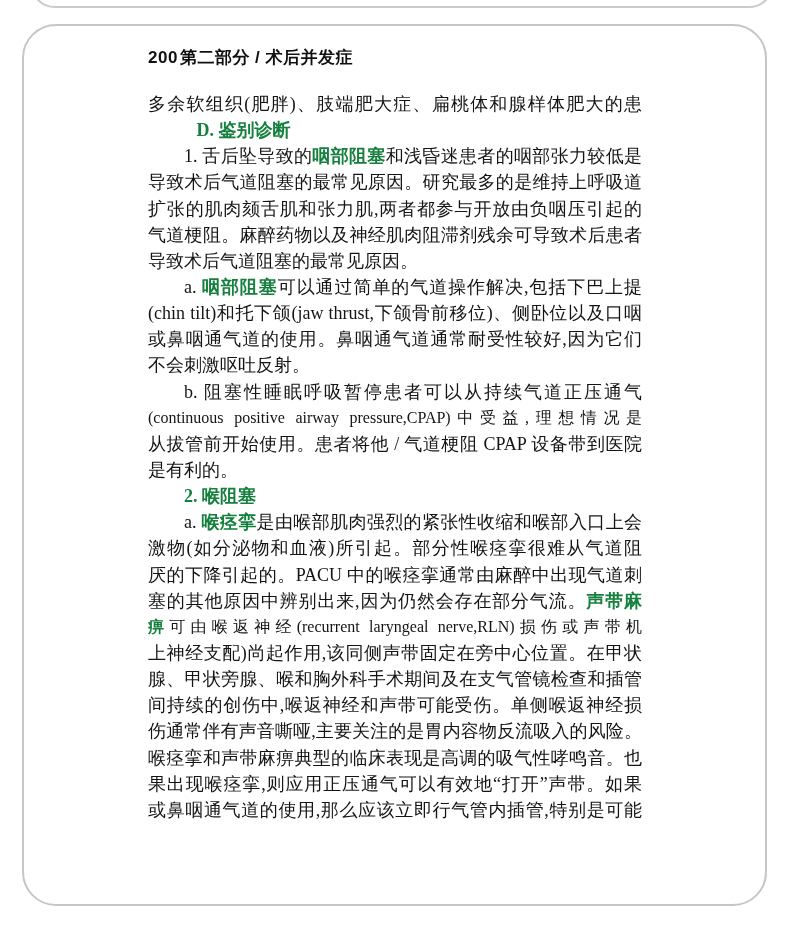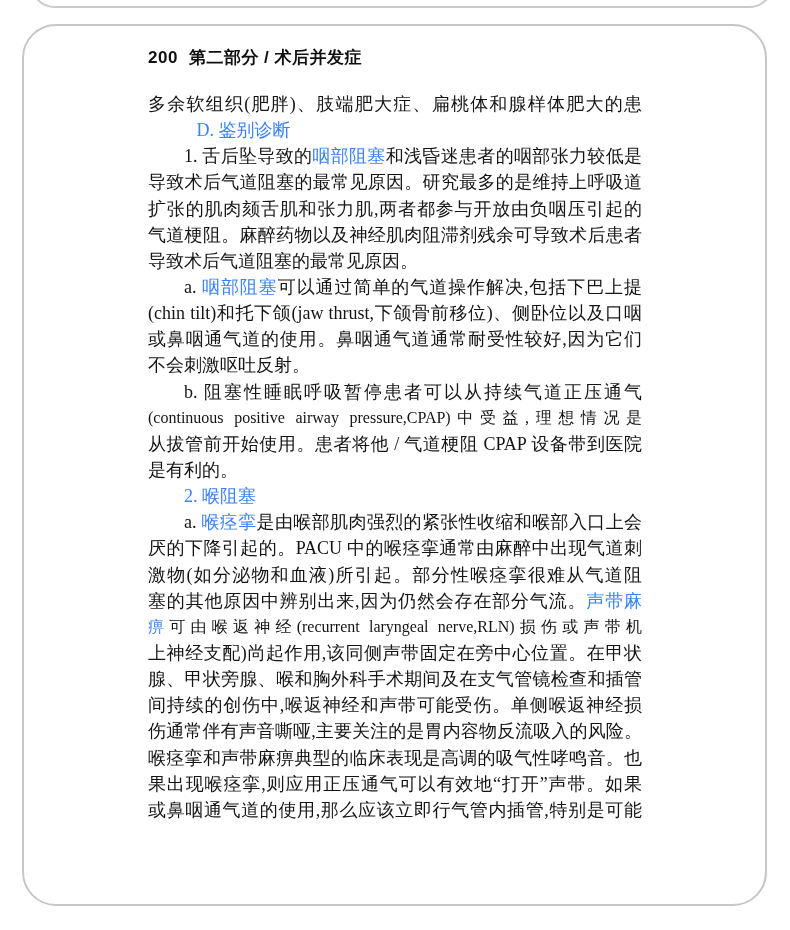--- a/index.html
+++ b/index.html
@@ -14,35 +14,35 @@
   }
   
   .page-card{
     position:absolute;left:22px;top:24px;width:745px;height:882px;
     border:2px solid #c6c6c6;border-radius:34px;background:#ffffff;box-sizing:border-box;
   }
   .page-header{
     position:absolute;left:148px;top:46px;
     font-family:"Liberation Sans","DejaVu Sans",sans-serif;
     font-weight:700;font-size:17px;color:#101010;
-    display:flex;align-items:baseline;gap:11px;letter-spacing:0.5px;
+    display:flex;align-items:baseline;gap:2px;letter-spacing:0.5px;
   }
   .text-block{
     position:absolute;left:148px;top:91px;width:494px;
   }
   .line{
     height:26.15px;line-height:26.15px;font-size:18px;
     overflow:hidden;word-break:break-all;white-space:normal;
     color:#141414;
   }
   .line.j{text-align:justify;text-align-last:justify;}
   .line.latin{font-size:16px;}
   .ind1{text-indent:2em;}
   .ind2{text-indent:2.7em;}
-  .b{font-weight:400;color:#3b82f6;}
+  .b{font-weight:700;color:#15803d;}
 </style>
 </head>
 <body>
 
 <div class="prev-card"></div>
 
 <div class="page-card"></div>
 
 <div class="page-header">
   <span>200</span>
@@ -60,22 +60,22 @@
     <div class="line j ind1"><span>a. </span><span class="b">咽部阻塞</span><span>可以通过简单的气道操作解决,包括下巴上提</span></div>
     <div class="line j"><span>(chin tilt)和托下颌(jaw thrust,下颌骨前移位)、侧卧位以及口咽</span></div>
     <div class="line j"><span>或鼻咽通气道的使用。鼻咽通气道通常耐受性较好,因为它们</span></div>
     <div class="line"><span>不会刺激呕吐反射。</span></div>
     <div class="line j ind1"><span>b. 阻塞性睡眠呼吸暂停患者可以从持续气道正压通气</span></div>
     <div class="line j latin"><span>(continuous positive airway pressure,CPAP)中受益,理想情况是</span></div>
     <div class="line j"><span>从拔管前开始使用。患者将他 / 气道梗阻 CPAP 设备带到医院</span></div>
     <div class="line"><span>是有利的。</span></div>
     <div class="line ind1"><span class="b">2. 喉阻塞</span></div>
     <div class="line j ind1"><span>a. </span><span class="b">喉痉挛</span><span>是由喉部肌肉强烈的紧张性收缩和喉部入口上会</span></div>
+    <div class="line j"><span>激物(如分泌物和血液)所引起。部分性喉痉挛很难从气道阻</span></div>
     <div class="line j"><span>厌的下降引起的。PACU 中的喉痉挛通常由麻醉中出现气道刺</span></div>
-    <div class="line j"><span>激物(如分泌物和血液)所引起。部分性喉痉挛很难从气道阻</span></div>
     <div class="line j"><span>塞的其他原因中辨别出来,因为仍然会存在部分气流。</span><span class="b">声带麻</span></div>
     <div class="line j latin"><span class="b">痹</span><span>可由喉返神经(recurrent laryngeal nerve,RLN)损伤或声带机</span></div>
     <div class="line j"><span>上神经支配)尚起作用,该同侧声带固定在旁中心位置。在甲状</span></div>
     <div class="line j"><span>腺、甲状旁腺、喉和胸外科手术期间及在支气管镜检查和插管期</span></div>
     <div class="line j"><span>间持续的创伤中,喉返神经和声带可能受伤。单侧喉返神经损</span></div>
     <div class="line j"><span>伤通常伴有声音嘶哑,主要关注的是胃内容物反流吸入的风险。</span></div>
     <div class="line j"><span>喉痉挛和声带麻痹典型的临床表现是高调的吸气性哮鸣音。也</span></div>
     <div class="line j"><span>果出现喉痉挛,则应用正压通气可以有效地“打开”声带。如果</span></div>
     <div class="line j"><span>或鼻咽通气道的使用,那么应该立即行气管内插管,特别是可能出</span></div>
   </div>

